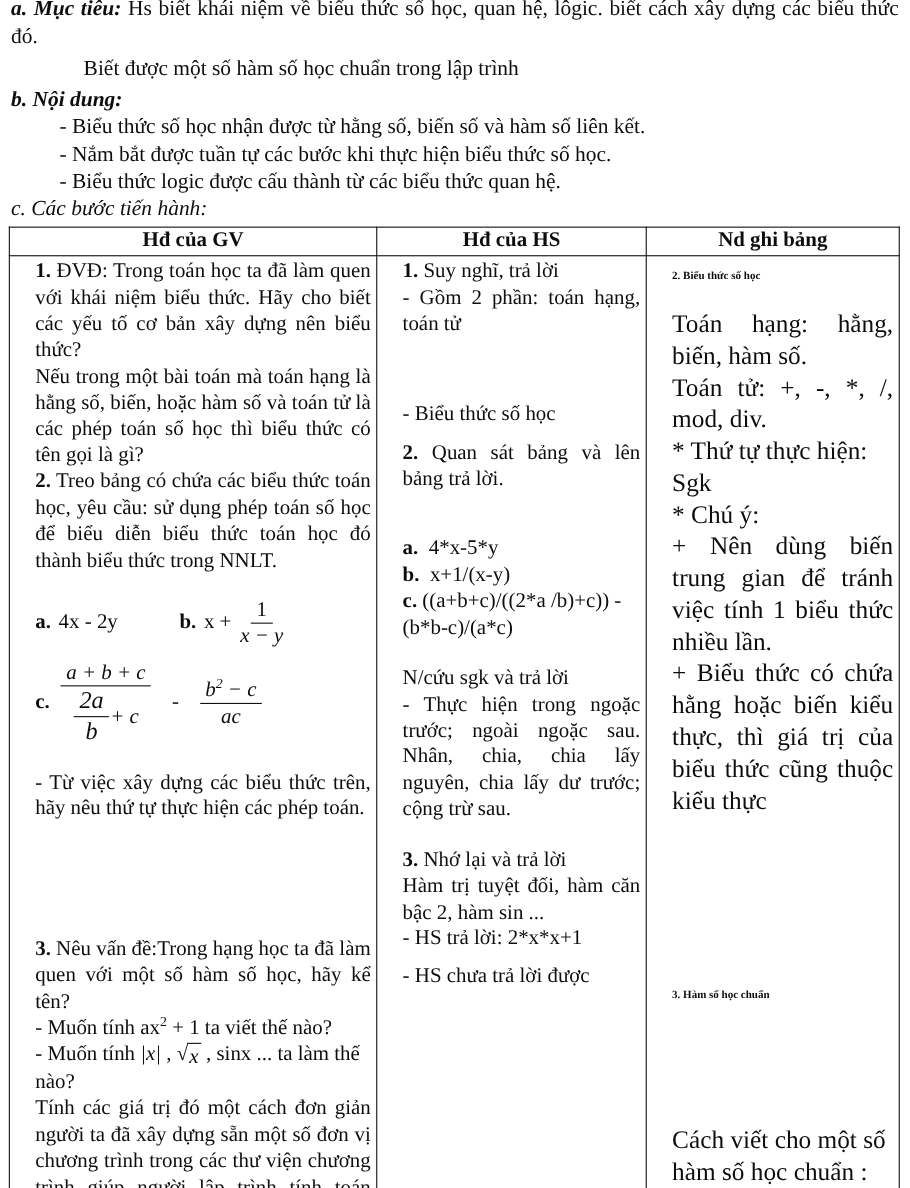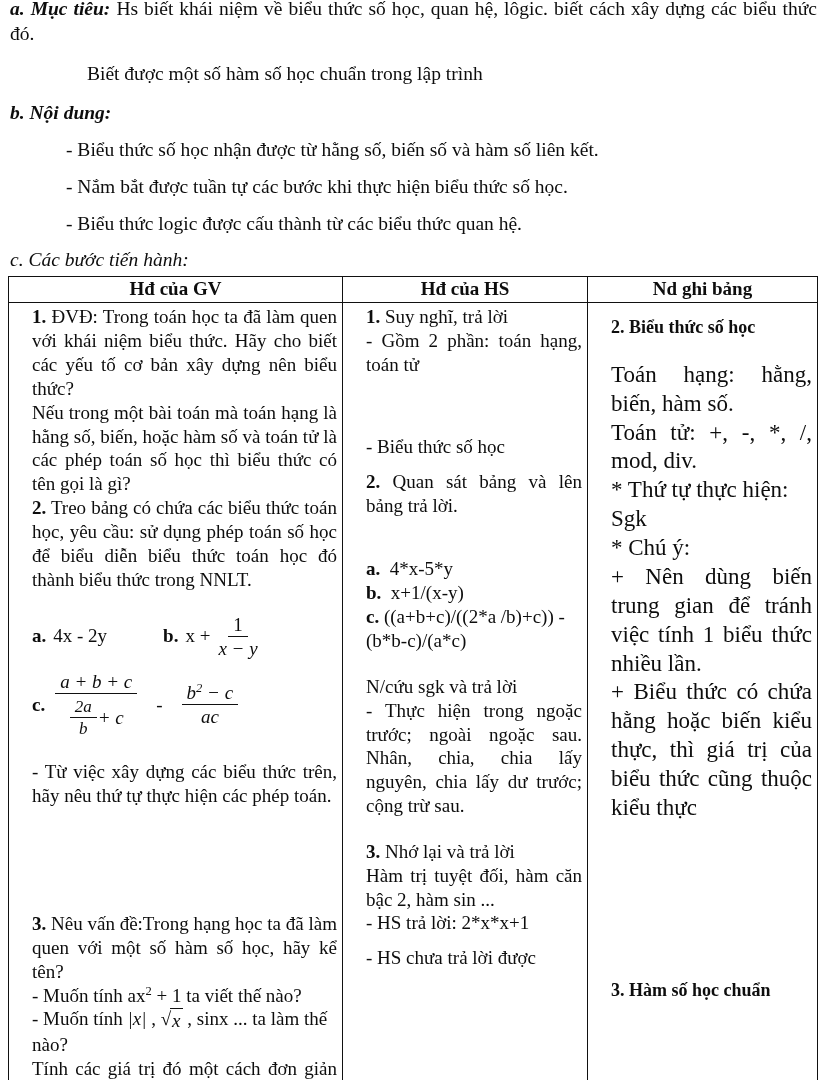--- a/index.html
+++ b/index.html
@@ -32,25 +32,25 @@
   }
   .pre-line {
     margin: 0;
     text-align: justify;
     text-justify: inter-word;
   }
   .pre-line.lead {
     margin-top: -3px;
   }
   .pre-indent {
-    margin: 15px;
+    margin: 4px;
     padding-left: 62px;
   }
   .pre-dash {
-    margin: 12px;
+    margin: 0;
     padding-left: 44px;
   }
   .it { font-style: italic; }
   .b  { font-weight: bold; }
 
   
   .tbl {
     margin-top: 3px;
     border-collapse: collapse;
     width: 809px;
@@ -85,21 +85,21 @@
   .cell p.nj { text-align: left; }
   .spacer-sm { height: 11px; }
   .spacer-md { height: 22px; }
   .spacer-lg { height: 40px; }
   .spacer-xl { height: 58px; }
   .spacer-xxl { height: 104px; }
 
   
   .nd-head {
     font-weight: bold;
-    font-size: 18px;
+    font-size: 10px;
     margin: 0;
     line-height: 1.25;
   }
   .nd-body { font-size: 23px; line-height: 1.255; }
   .nd-center { text-align: center; }
 
   
   .mathrow {
     display: flex;
     align-items: center;
@@ -125,21 +125,21 @@
     padding: 0 5px 1px 5px;
     border-bottom: 1.3px solid #111;
     line-height: 1.12;
     white-space: nowrap;
   }
   .frac > .den {
     padding: 1px 5px 0 5px;
     line-height: 1.12;
     white-space: nowrap;
   }
-  .fs-sm { font-size: 17px; }
+  .fs-sm { font-size: 22px; }
   .stack-mid {
     display: inline-flex;
     align-items: center;
   }
   sup.exp { font-size: 0.66em; vertical-align: super; line-height: 0; }
   .sqrt {
     display: inline-flex;
     align-items: flex-start;
     font-style: italic;
   }

